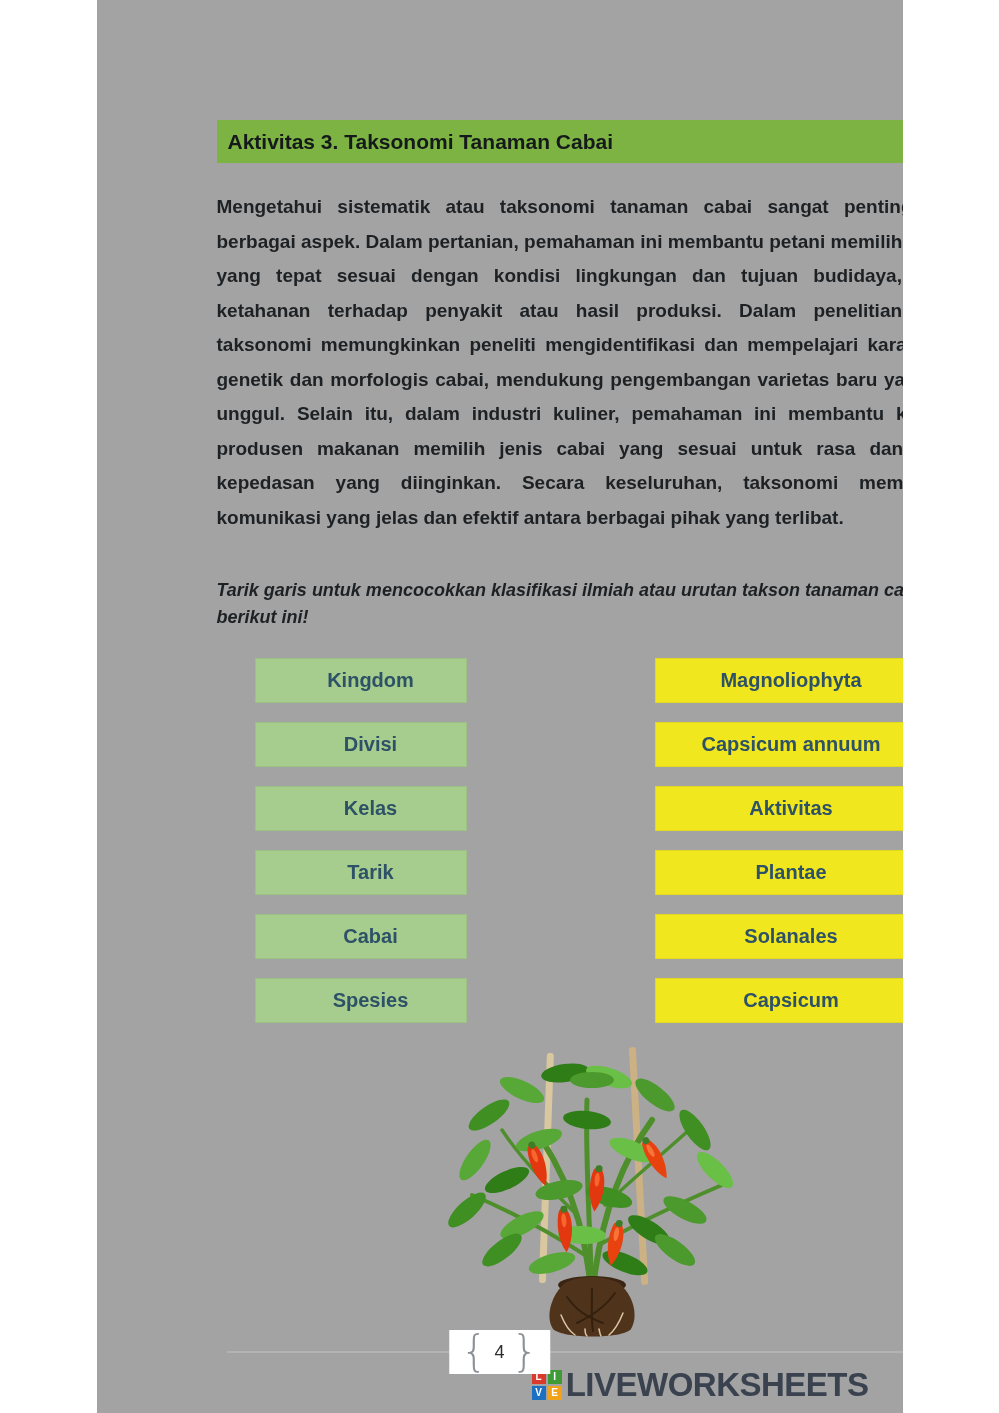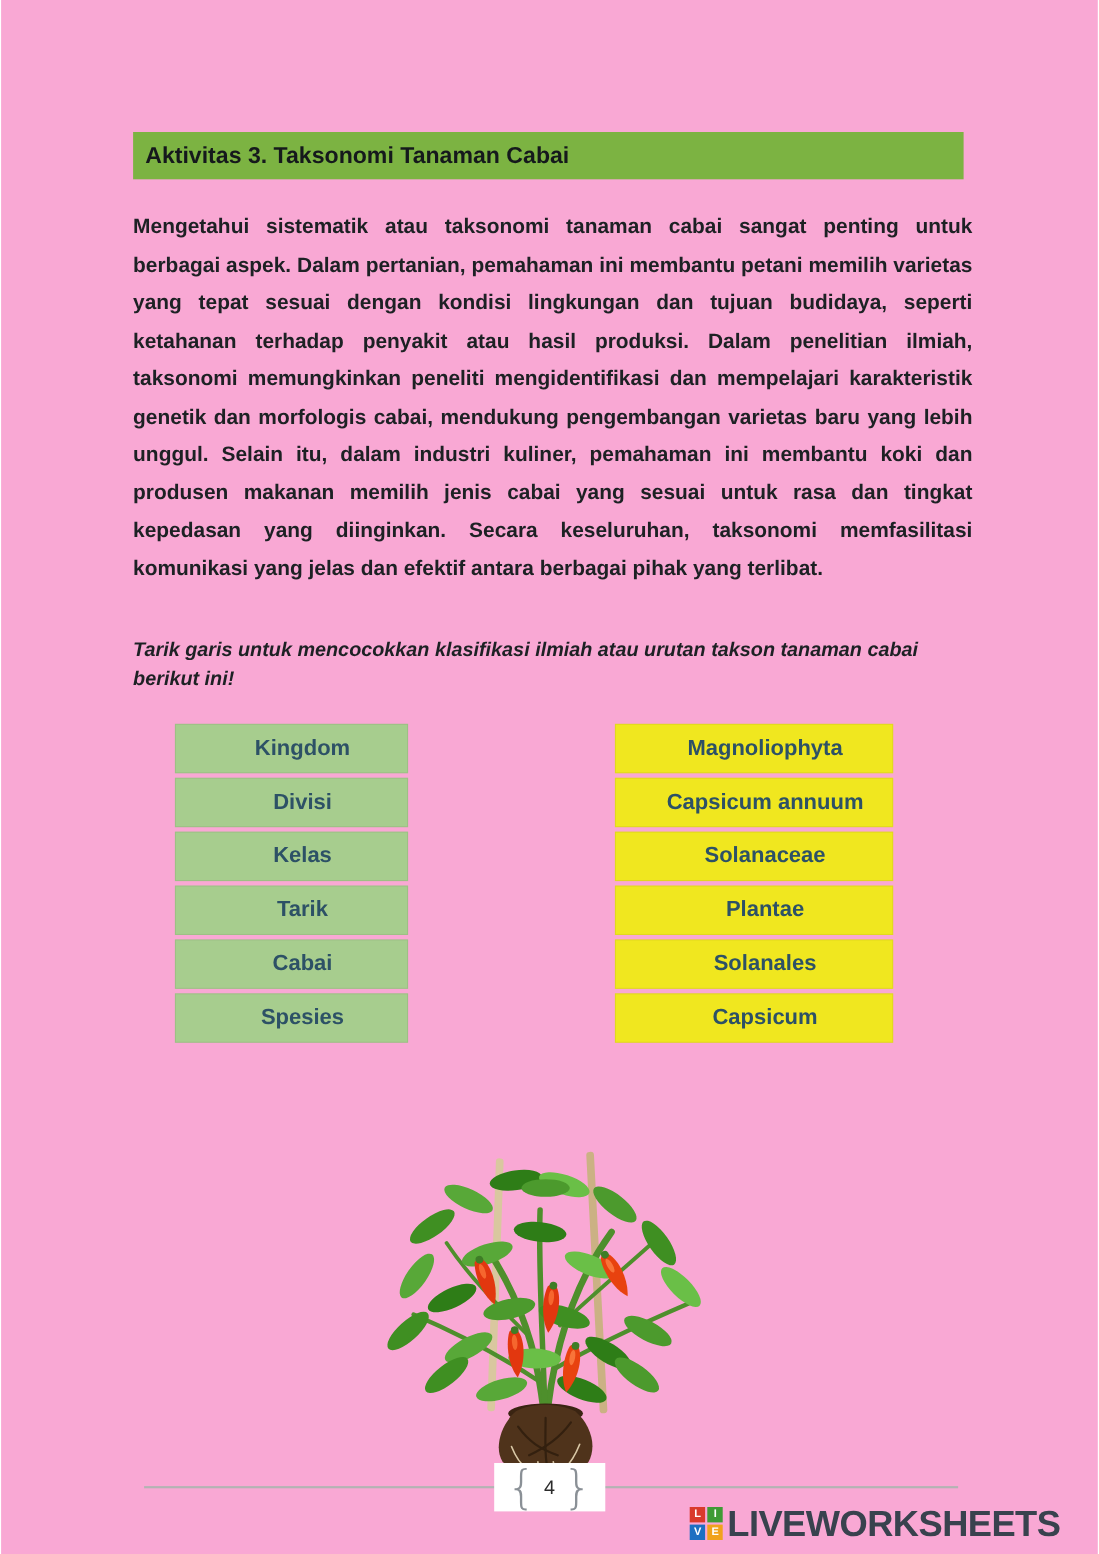--- a/index.html
+++ b/index.html
@@ -1,19 +1,19 @@
 <!DOCTYPE html>
 <html style="--header-bar: #7cb342; --left-box: #a7cd8e; --right-box: #f0e71f; --box-text: #2d5166; --logo-text: #39424e;"><head>
 <meta charset="utf-8">
 <style>
   * { margin:0; padding:0; box-sizing:border-box; }
   html,body { background:#ffffff; }
   .page {
-    position:relative; width:997px; height:1413px; margin:0 auto;
-    background:#f9a8d4; font-family:"Liberation Sans", sans-serif;
+    position:relative; width:806px; height:1413px; margin:0 auto;
+    background:#a3a3a3; font-family:"Liberation Sans", sans-serif;
     overflow:hidden;
   }
   .header-bar {
     position:absolute; left:120px; top:120px; width:755px; height:43px;
     background:var(--header-bar, #7cb342);
     display:flex; align-items:center; padding-left:11px;
   }
   .header-title { font-size:21px; font-weight:700; color:#15191c; }
   .body-text {
     position:absolute; left:120px; top:190px; width:763px;
@@ -21,21 +21,21 @@
   }
   .instruction {
     position:absolute; left:120px; top:577px; width:763px;
     font-size:18px; font-weight:700; font-style:italic; color:#1d2124;
     line-height:27px;
   }
   .match-col { position:absolute; top:658px; }
   .match-col.left { left:158px; width:212px; }
   .match-col.right { left:558px; width:253px; }
   .match-box {
-    height:45px; margin-bottom:4px;
+    height:45px; margin-bottom:19px;
     display:flex; align-items:center; justify-content:center;
     font-size:20px; font-weight:700; color:var(--box-text, #2d5166);
     border:1px solid rgba(0,0,0,0.06);
     cursor:pointer;
     padding-left:20px;
   }
   .green-box { background:var(--left-box, #a7cd8e); }
   .yellow-box { background:var(--right-box, #f0e71f); }
   .plant-wrap { position:absolute; left:330px; top:1045px; width:330px; height:292px; }
   .footer-line {
@@ -89,21 +89,21 @@
     <div class="match-box green-box">Divisi</div>
     <div class="match-box green-box">Kelas</div>
     <div class="match-box green-box">Tarik</div>
     <div class="match-box green-box">Cabai</div>
     <div class="match-box green-box">Spesies</div>
   </div>
 
   <div class="match-col right">
     <div class="match-box yellow-box">Magnoliophyta</div>
     <div class="match-box yellow-box">Capsicum annuum</div>
-    <div class="match-box yellow-box">Solanaceae</div>
+    <div class="match-box yellow-box">Aktivitas</div>
     <div class="match-box yellow-box">Plantae</div>
     <div class="match-box yellow-box">Solanales</div>
     <div class="match-box yellow-box">Capsicum</div>
   </div>
 
   <div class="plant-wrap">
     <svg width="330" height="292" viewBox="0 0 330 292">
 
       <rect x="116" y="8" width="7" height="230" rx="3" fill="#d9c79f" transform="rotate(2 120 120)"></rect>
       <rect x="208" y="2" width="7" height="238" rx="3" fill="#cbb184" transform="rotate(-3 211 120)"></rect>

